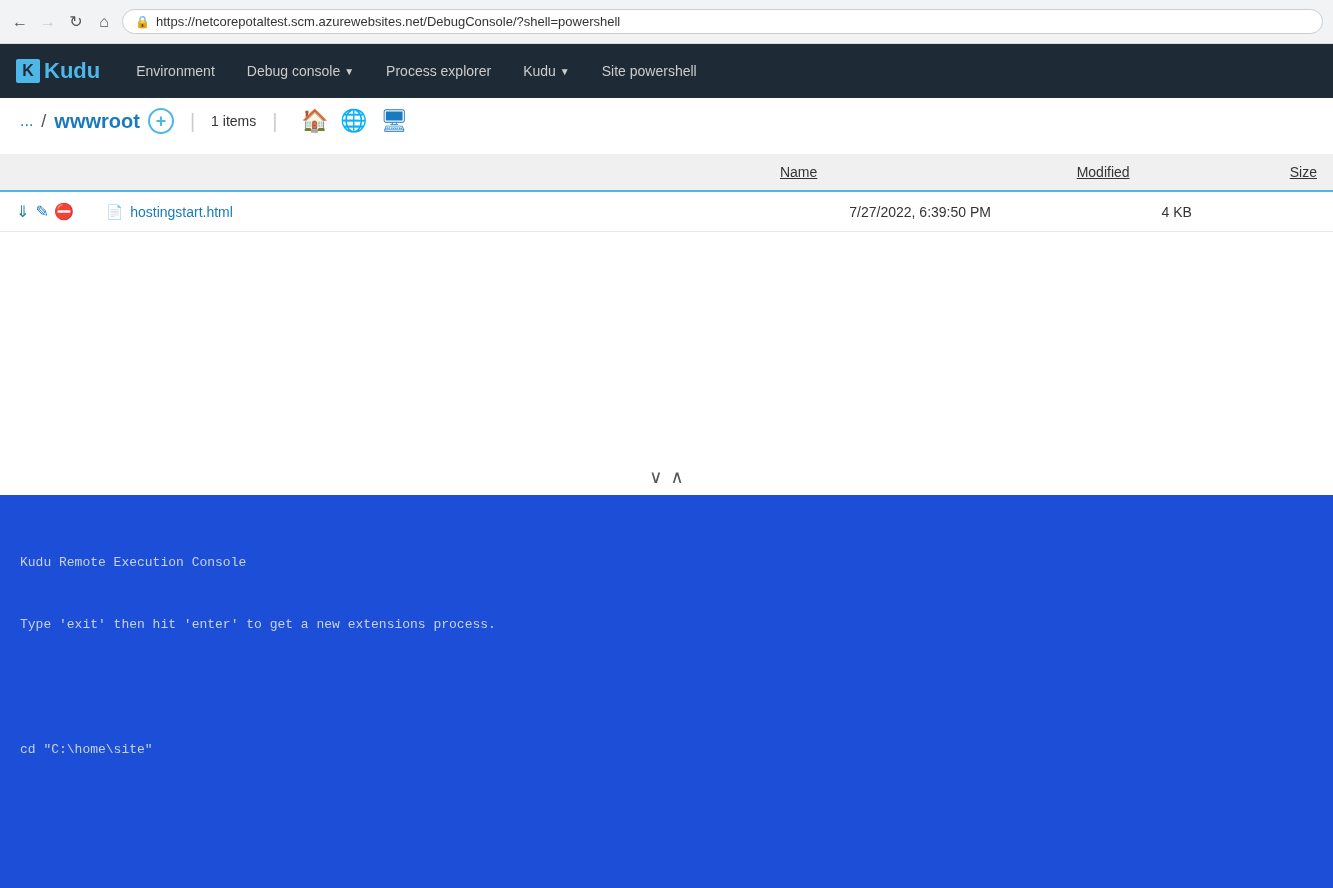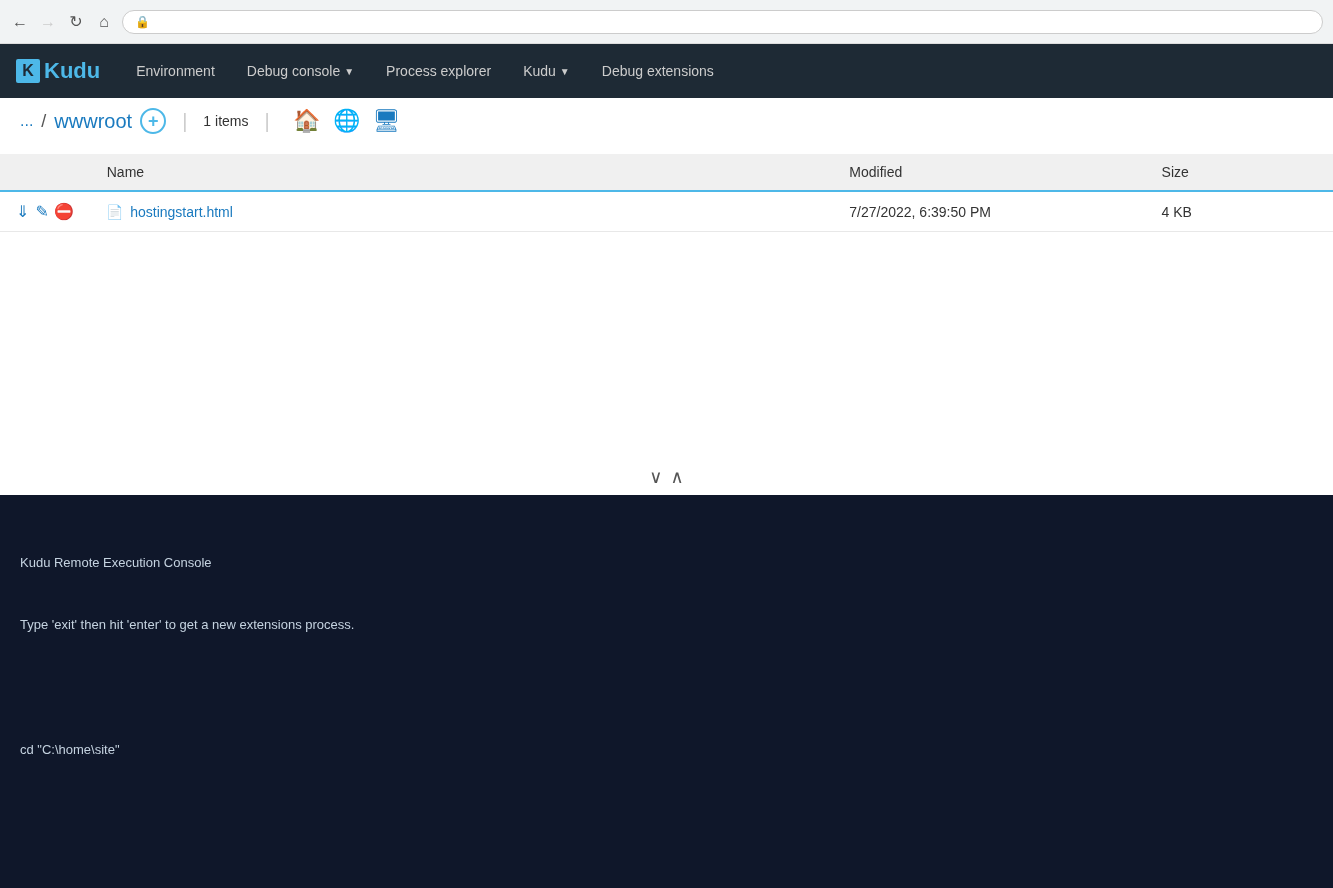--- a/index.html
+++ b/index.html
@@ -94,21 +94,21 @@
       cursor: pointer;
       font-size: 16px;
     }
     .path-separator {
       color: #555;
       font-size: 18px;
     }
     .path-folder {
       color: #1a7abf;
       font-size: 20px;
-      font-weight: 400;
+      font-weight: 700;
     }
     .add-btn {
       background: none;
       border: 2px solid #4db8e8;
       color: #4db8e8;
       width: 26px; height: 26px;
       border-radius: 50%;
       font-size: 18px;
       cursor: pointer;
       display: flex; align-items: center; justify-content: center;
@@ -140,25 +140,26 @@
     .file-table {
       width: 100%;
       border-collapse: collapse;
       margin-top: 10px;
     }
     .file-table thead tr {
       background: #f0f0f0;
       border-bottom: 2px solid #4db8e8;
     }
     .file-table th {
-      text-align: left;
+      text-align: right;
       padding: 10px 16px;
       font-weight: normal;
       color: #333;
       font-size: 14px;
+      text-decoration: underline;
     }
     .file-table tbody tr {
       border-bottom: 1px solid #e8e8e8;
     }
     .file-table td {
       padding: 10px 16px;
       font-size: 14px;
       color: #333;
     }
     .file-table td:first-child {
@@ -202,23 +203,23 @@
       gap: 8px;
     }
     .resize-arrow {
       font-size: 18px;
       color: #555;
       cursor: pointer;
     }
 
     
     .terminal {
-      background: #0f172a;
+      background: #1d4ed8;
       color: #c5d3e0;
-      font-family: Liberation Sans, sans-serif;
+      font-family: Liberation Mono, monospace;
       font-size: 13px;
       padding: 16px 20px;
       min-height: 300px;
       line-height: 1.6;
       white-space: pre;
       flex: 1;
     }
     .terminal-line { display: block; }
     @keyframes blink { 50% { opacity: 0; } }
 
@@ -236,20 +237,21 @@
 </head>
 <body>
 
 <div class="browser-chrome">
   <button class="browser-btn">←</button>
   <button class="browser-btn disabled">→</button>
   <button class="browser-btn">↻</button>
   <button class="browser-btn">⌂</button>
   <div class="address-bar">
     <span class="lock-icon">🔒</span>
+    <span>https://netcorepotaltest.scm.azurewebsites.net/DebugConsole/?shell=powershell</span>
   </div>
 </div>
 
 <nav class="navbar">
   <div class="navbar-brand">
     <div class="brand-logo">
       <div class="k-icon">K</div>
       <span>Kudu</span>
     </div>
   </div>
@@ -261,21 +263,21 @@
     <span class="nav-dropdown-arrow">▼</span>
   </div>
   <div class="nav-item">
     <span>Process explorer</span>
   </div>
   <div class="nav-item">
     <span>Kudu</span>
     <span class="nav-dropdown-arrow">▼</span>
   </div>
   <div class="nav-item">
-    <span>Debug extensions</span>
+    <span>Site powershell</span>
   </div>
 </nav>
 
 <div class="layout">
 
   <div class="file-area">
 
     <div class="path-bar">
       <span class="path-dots">...</span>
       <span class="path-separator">/</span>

